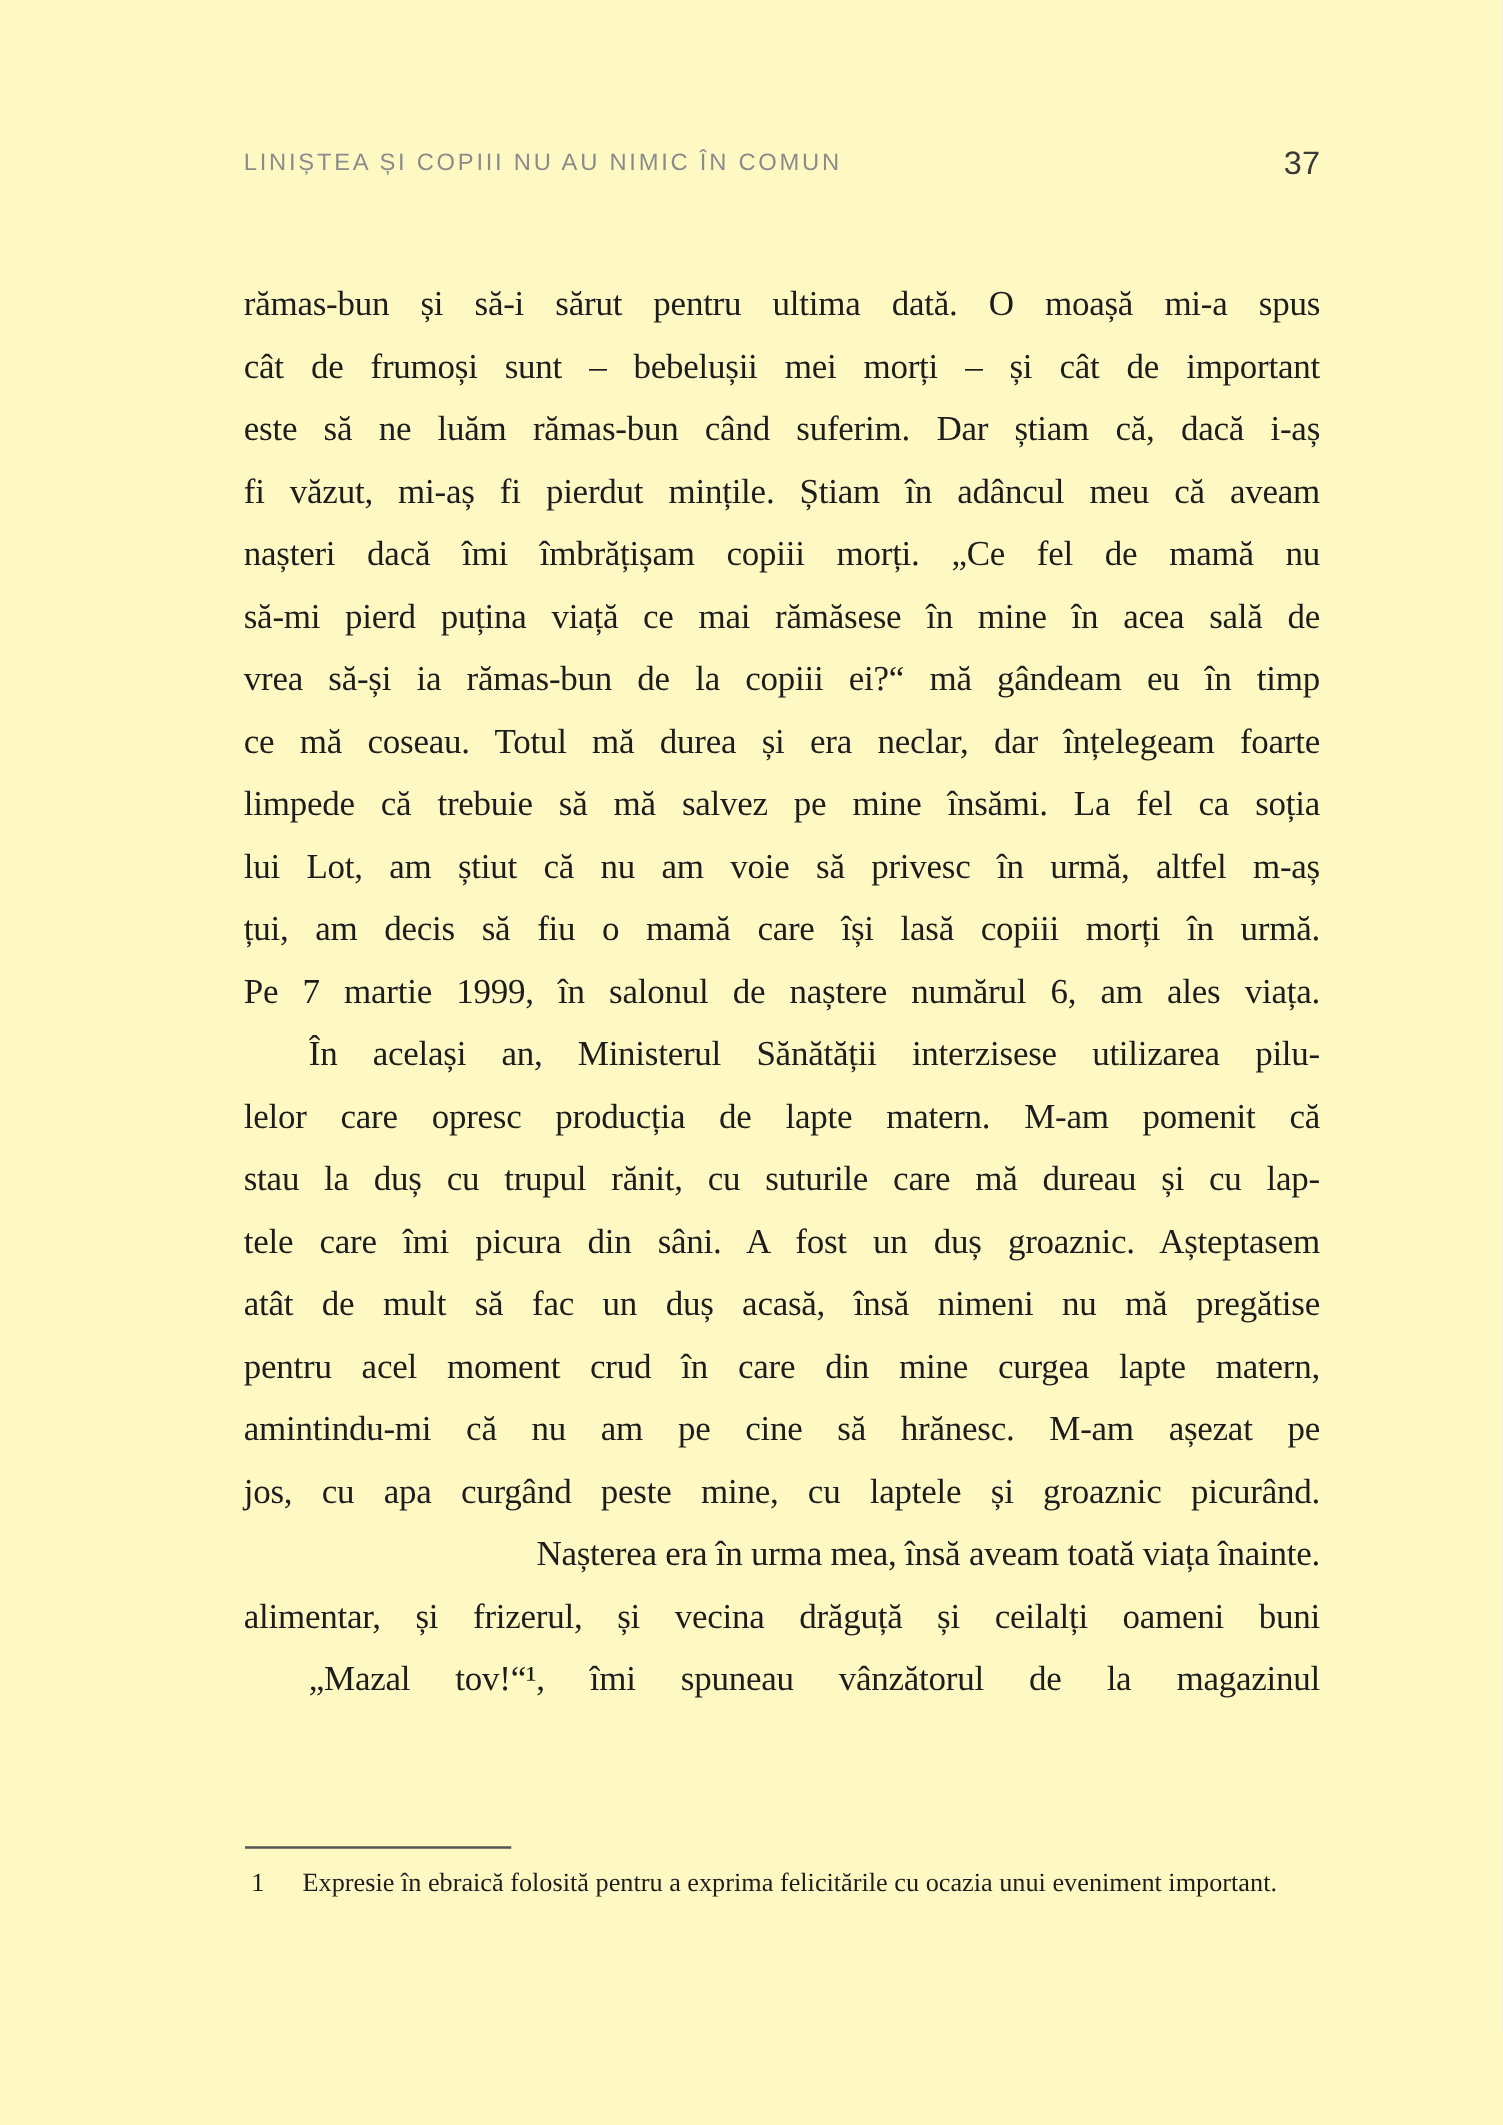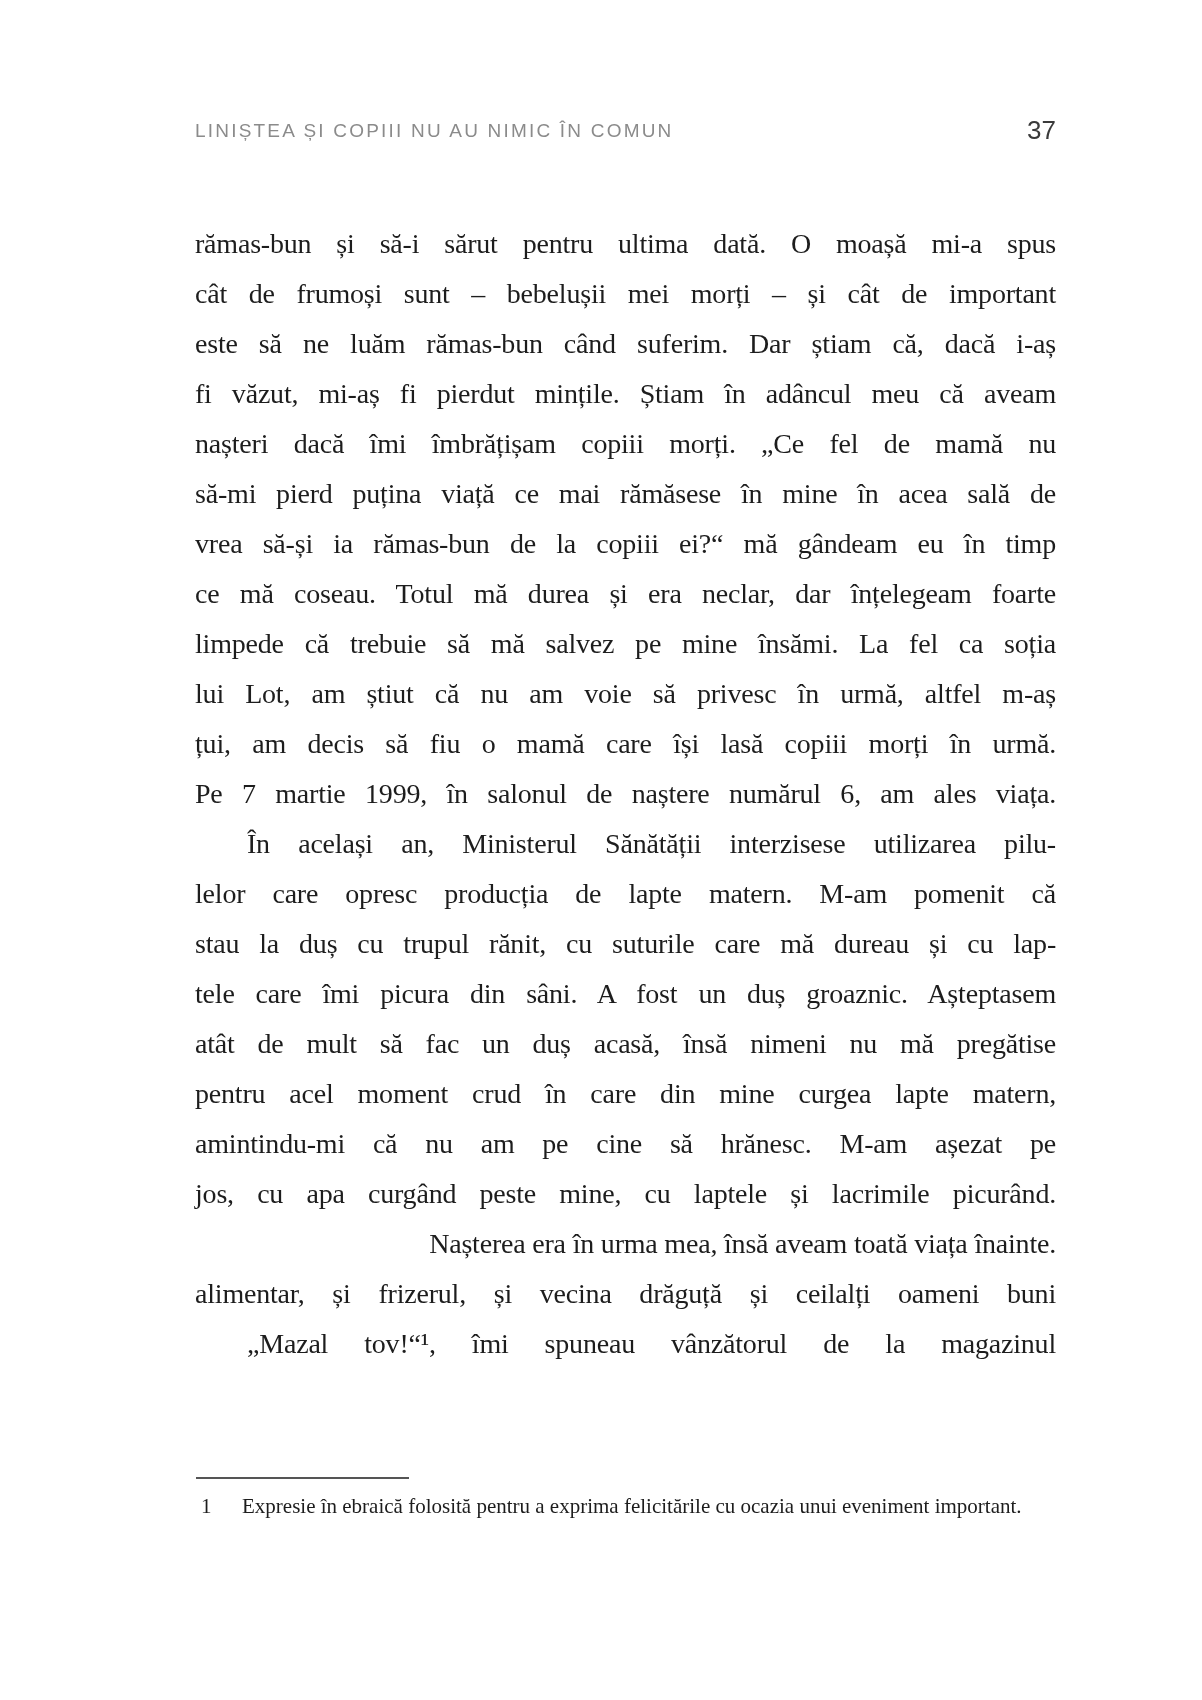--- a/index.html
+++ b/index.html
@@ -1,19 +1,19 @@
 <!DOCTYPE html>
 <html><head>
 <meta charset="utf-8">
 <style>
   html,body{margin:0;padding:0;background:#e8e8e8;}
   .page{
     position:relative;
     width:1202px;height:1700px;
-    background:#ffffff;
+    background:#fef9c3;
     font-family:"Liberation Serif", serif;
     overflow:hidden;
     margin:0 auto;
   }
   
   .running-title{
     position:absolute;
     left:195px;top:121px;
     font-family:"Liberation Sans", sans-serif;
     font-size:19px;line-height:1;
@@ -85,21 +85,21 @@
     <div class="bl j">lui Lot, am știut că nu am voie să privesc în urmă, altfel m-aș</div>
     <div class="bl j">țui, am decis să fiu o mamă care își lasă copiii morți în urmă.</div>
     <div class="bl j">Pe 7 martie 1999, în salonul de naștere numărul 6, am ales viața.</div>
     <div class="bl j ind">În același an, Ministerul Sănătății interzisese utilizarea pilu-</div>
     <div class="bl j">lelor care opresc producția de lapte matern. M-am pomenit că</div>
     <div class="bl j">stau la duș cu trupul rănit, cu suturile care mă dureau și cu lap-</div>
     <div class="bl j">tele care îmi picura din sâni. A fost un duș groaznic. Așteptasem</div>
     <div class="bl j">atât de mult să fac un duș acasă, însă nimeni nu mă pregătise</div>
     <div class="bl j">pentru acel moment crud în care din mine curgea lapte matern,</div>
     <div class="bl j">amintindu-mi că nu am pe cine să hrănesc. M-am așezat pe</div>
-    <div class="bl j">jos, cu apa curgând peste mine, cu laptele și lacrimile picurând.</div>
+    <div class="bl j">jos, cu apa curgând peste mine, cu laptele și groaznic picurând.</div>
     <div class="bl">Nașterea era în urma mea, însă aveam toată viața înainte.</div>
     <div class="bl j">alimentar, și frizerul, și vecina drăguță și ceilalți oameni buni</div>
     <div class="bl j ind">„Mazal tov!“¹, îmi spuneau vânzătorul de la magazinul</div>
   </div>
 
   <div class="footnote-rule"></div>
 
   <div class="footnote">
     <div class="fn-marker">1</div>
     <div class="fn-text">Expresie în ebraică folosită pentru a exprima felicitările cu ocazia unui eveniment important.</div>

